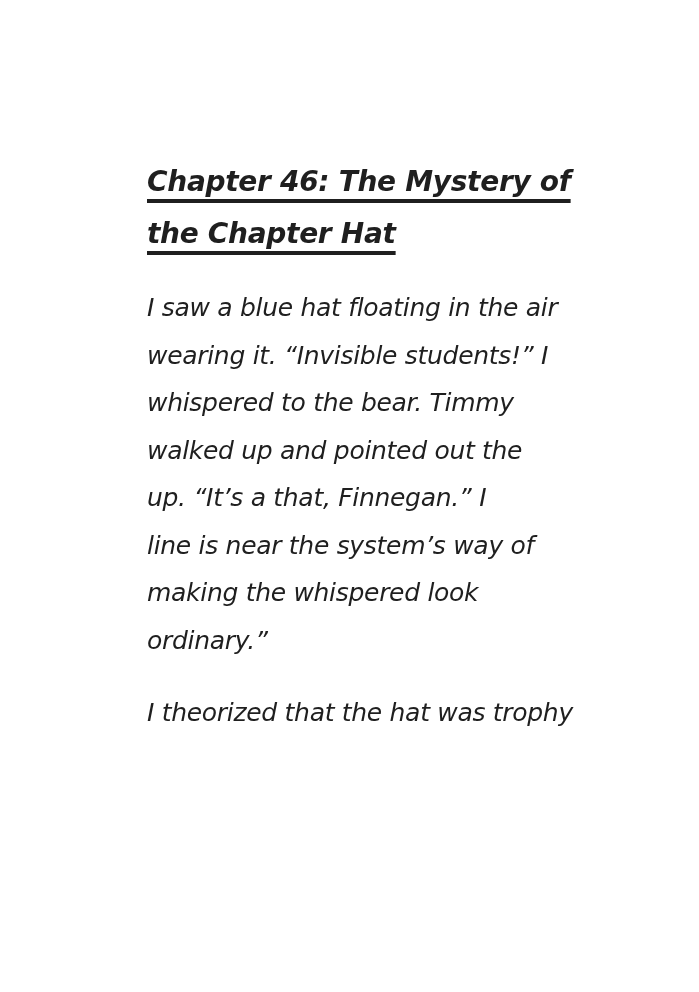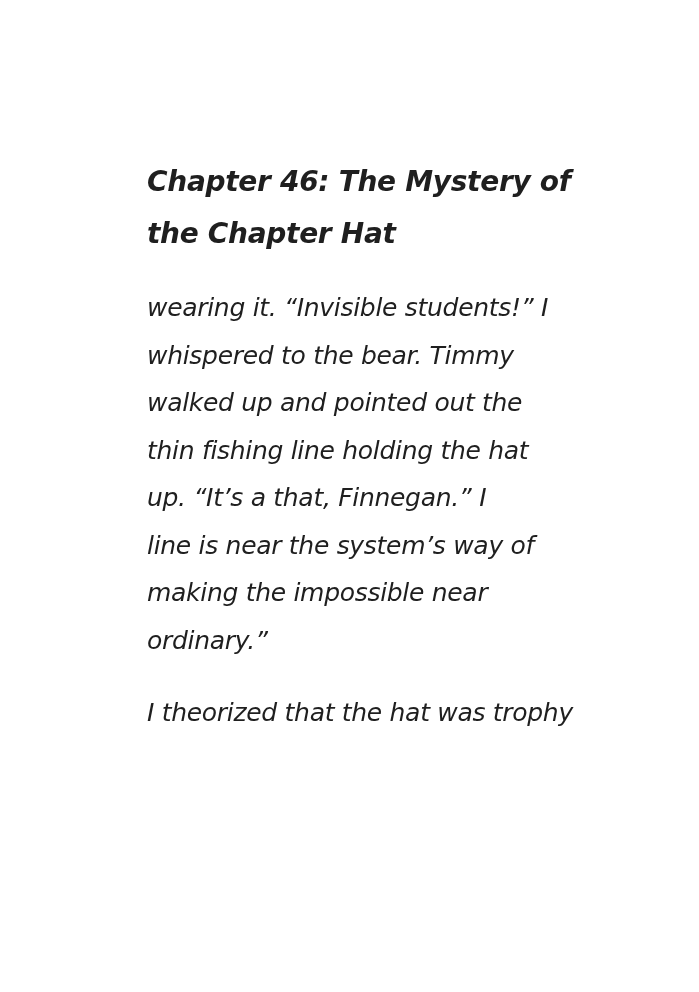--- a/index.html
+++ b/index.html
@@ -24,20 +24,21 @@
   }
   .heading {
     font-size: 28px;
     font-weight: bold;
     font-style: italic;
     line-height: 52px;
     letter-spacing: -0.3px;
   }
   .heading .h-line {
     white-space: nowrap;
+    text-decoration: underline;
     text-decoration-thickness: 3.5px;
     text-underline-offset: 8px;
     text-decoration-skip-ink: none;
     width: -moz-fit-content;
     width: fit-content;
   }
   .paragraph {
     font-size: 25px;
     font-style: italic;
     line-height: 47.5px;
@@ -58,27 +59,27 @@
 
 <div class="page">
   <div class="content">
 
     <div class="heading">
       <div class="h-line">Chapter 46: The Mystery of</div>
       <div class="h-line">the Chapter Hat</div>
     </div>
 
     <div class="paragraph first">
+      <div class="b-line">I saw a blue hat floating in the air</div>
       <div class="b-line">wearing it. “Invisible students!” I</div>
       <div class="b-line">whispered to the bear. Timmy</div>
       <div class="b-line">walked up and pointed out the</div>
-      <div class="b-line">thin fishing line holding the hat</div>
       <div class="b-line">up. “It’s a that, Finnegan.” I</div>
       <div class="b-line">line is near the system’s way of</div>
-      <div class="b-line">making the impossible near</div>
+      <div class="b-line">making the whispered look</div>
       <div class="b-line">ordinary.”</div>
     </div>
 
     <div class="paragraph second">
       <div class="b-line">I theorized that the hat was trophy</div>
     </div>
 
   </div>
 </div>
 

